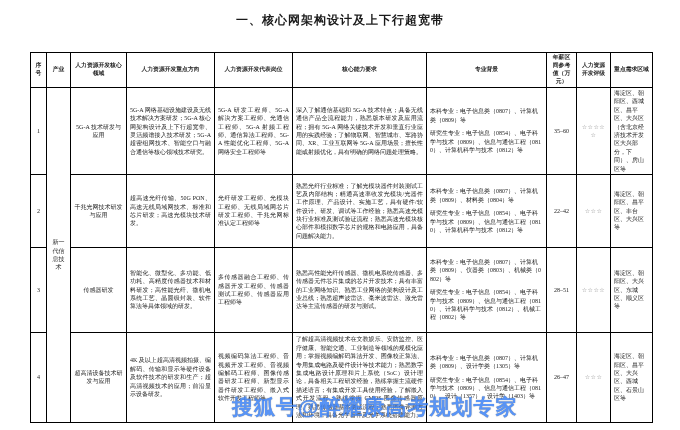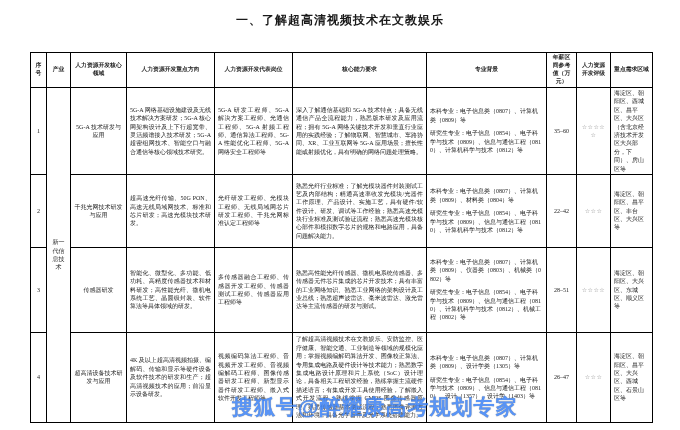--- a/index.html
+++ b/index.html
@@ -40,21 +40,21 @@
     position:absolute;left:192px;top:393px;
     font-family:"Liberation Sans","DejaVu Sans",sans-serif;
     font-size:21px;font-weight:bold;white-space:nowrap;
     letter-spacing:1px;opacity:0.85;
     text-shadow:0 0 1px rgba(90,90,90,0.9);
   }
 </style>
 </head>
 <body>
 
-<div class="title">一、了解超高清视频技术在文教娱乐</div>
+<div class="title">一、核心网架构设计及上下行超宽带</div>
 
 <table class="doc">
   <colgroup>
     <col style="width:16px">
       <col style="width:24px">
       <col style="width:56px">
     <col style="width:88px">
       <col style="width:78px">
       <col style="width:134px">
     <col style="width:120px">

